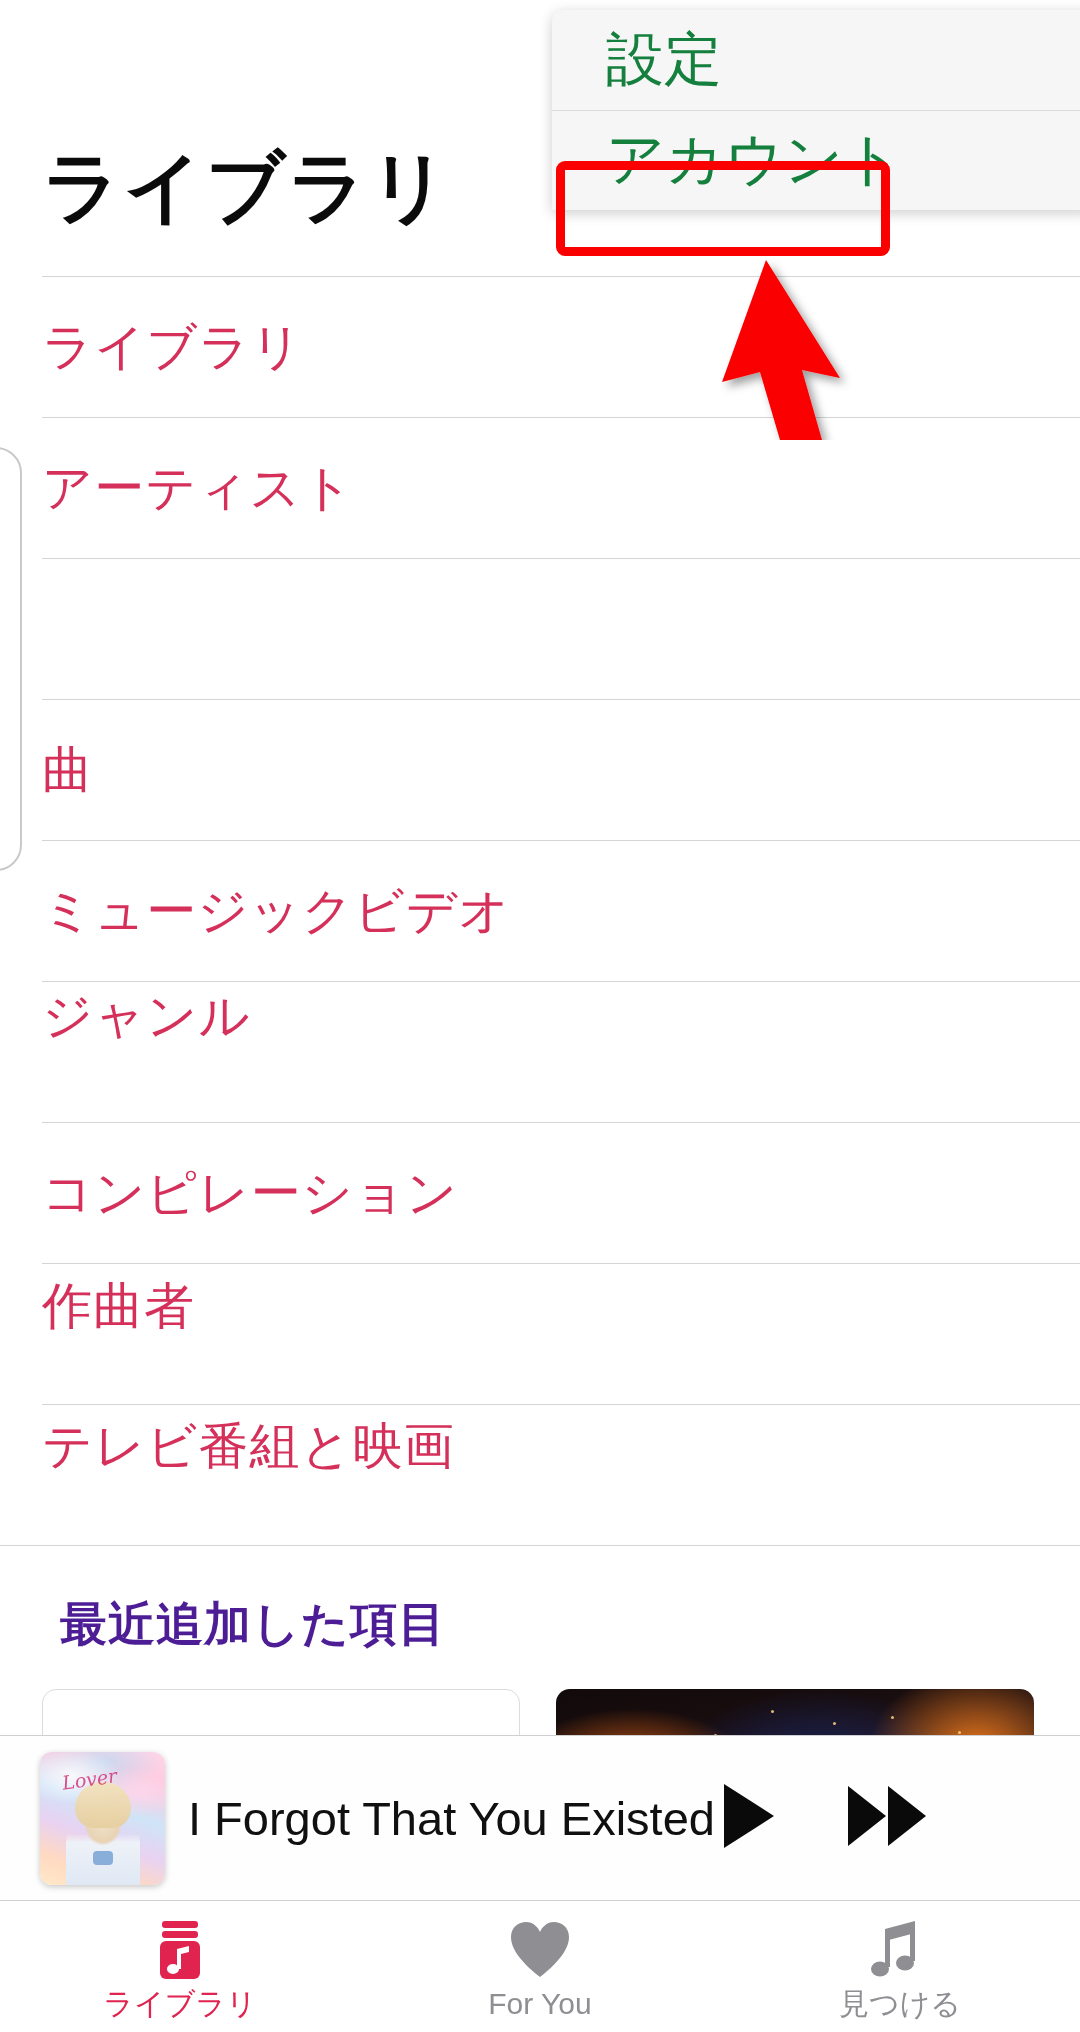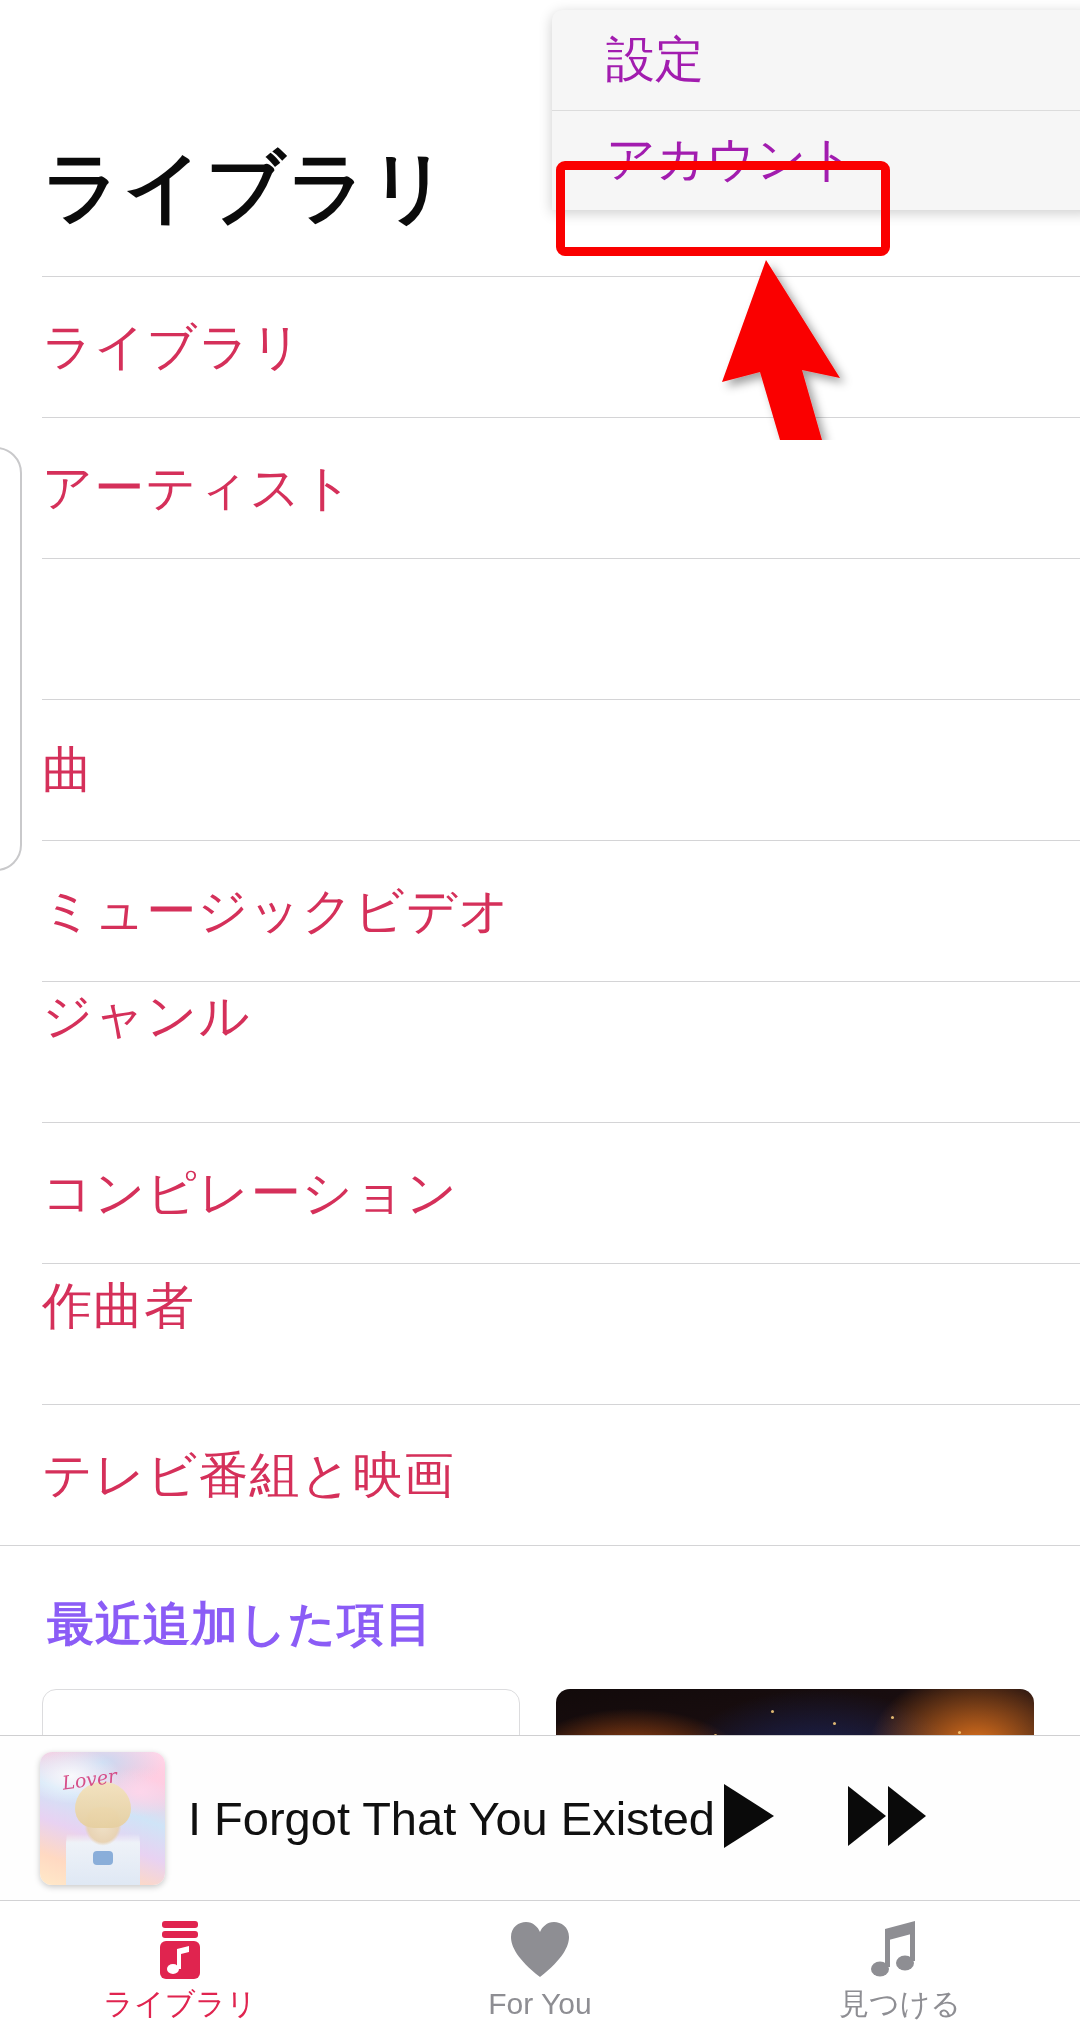--- a/index.html
+++ b/index.html
@@ -49,22 +49,22 @@
   
   .edge-sheet {
     position:absolute; left:-32px; top:447px;
     width:54px; height:424px;
     border:2px solid #c9c9cb;
     border-radius:26px;
     background:#fff;
   }
 
   .section-head {
-    position:absolute; left:47px; top:1593px;
-    font-size:47px; font-weight:bold; color:#8b5cf6;
+    position:absolute; left:60px; top:1593px;
+    font-size:47px; font-weight:bold; color:#4c1d95;
     letter-spacing:1px; white-space:nowrap;
   }
 
   .tile {
     position:absolute; top:1689px;
     width:478px; height:150px;
     border-radius:14px;
     overflow:hidden;
   }
   .tile.left  { left:42px;  background:#fff; border:1px solid #dcdcde; }
@@ -162,21 +162,21 @@
     background:#f6f6f6;
     border-top-left-radius:10px;
     box-shadow:0 3px 14px rgba(0,0,0,.20);
     overflow:visible;
   }
   .menu .mi {
     position:absolute; left:0; width:540px; height:100px;
     display:flex; align-items:center;
   }
   .menu .mi .mlbl {
-    margin-left:54px; font-size:49px; color:#a21caf; white-space:nowrap;
+    margin-left:54px; font-size:58px; color:#15803d; white-space:nowrap;
   }
   .menu .mi.first  { top:0; }
   .menu .mi.second { top:100px; }
   .menu .msep {
     position:absolute; left:0; top:100px; width:540px; height:1px;
     background:#dcdcdc;
   }
 
   
   .highlight {
@@ -230,21 +230,21 @@
     <div class="lib-row" style="top:1123px;">
       <span class="lbl">コンピレーション</span>
     </div>
     <div class="rule" style="top:1263px;"></div>
 
     <div class="lib-row" style="top:1236px;">
       <span class="lbl">作曲者</span>
     </div>
     <div class="rule" style="top:1404px;"></div>
 
-    <div class="lib-row" style="top:1405px;">
+    <div class="lib-row" style="top:1376px;">
       <span class="lbl">テレビ番組と映画</span>
     </div>
     <div class="rule full" style="top:1545px;"></div>
 
     <div class="edge-sheet"></div>
 
     <div class="section-head">最近追加した項目</div>
 
     <div class="tile left"></div>
 

